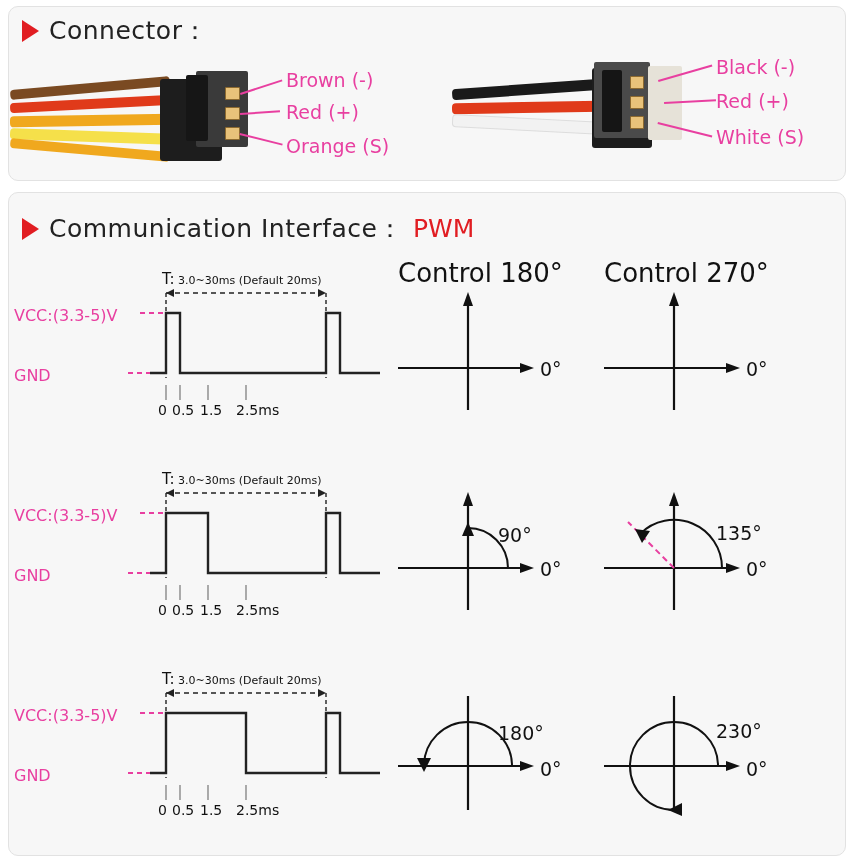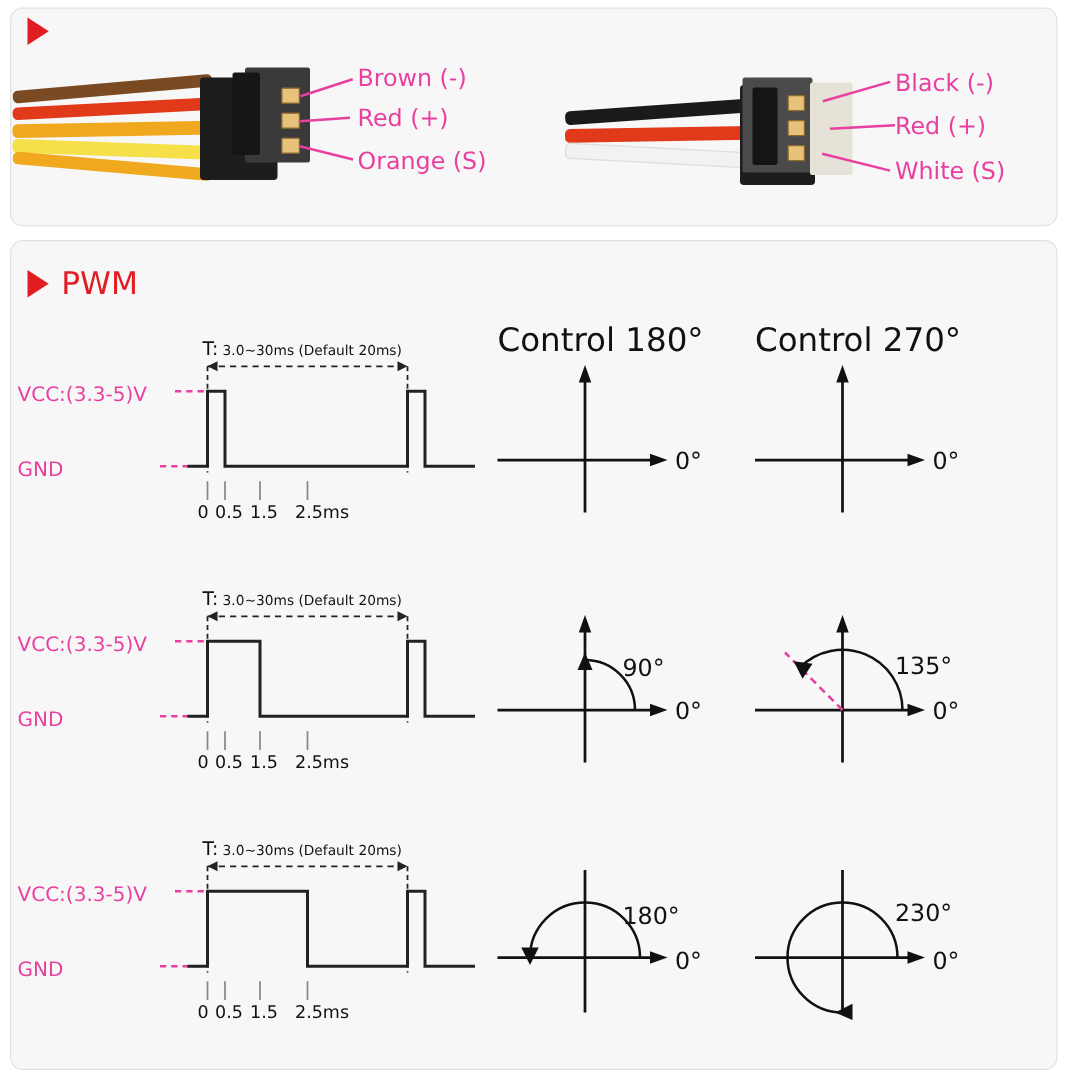--- a/index.html
+++ b/index.html
@@ -132,23 +132,24 @@
   }
   svg { overflow: visible; }
 </style>
 </head>
 <body>
 
 <div class="panel" id="panel-connector"></div>
 
 <div class="section-title" style="top:14px; left:22px;">
   <span class="tri"></span>
-</div>
-
-<div class="conn-wrap" id="conn-left" style="top:44px; left:10px; width:430px; height:120px;padding-left:24px;">
+  <span class="title-text">Connector：</span>
+</div>
+
+<div class="conn-wrap" id="conn-left" style="top:61px; left:10px; width:430px; height:120px;padding-left:24px;">
 
   <div class="wire" style="left:0px;   top:22px; width:160px; height:10px; background:#7a4a22; transform:rotate(-5deg);"></div>
   <div class="wire" style="left:0px;   top:38px; width:162px; height:10px; background:#e03a1a; transform:rotate(-3deg);"></div>
   <div class="wire" style="left:0px;   top:54px; width:164px; height:11px; background:#f0a81e; transform:rotate(-1deg);"></div>
   <div class="wire" style="left:0px;   top:70px; width:164px; height:11px; background:#f5e04a; transform:rotate(2deg);"></div>
   <div class="wire" style="left:0px;   top:84px; width:160px; height:10px; background:#f0a81e; transform:rotate(5deg);"></div>
 
   <div class="housing" style="left:150px; top:18px; width:62px; height:82px;"></div>
   <div class="shroud" style="left:186px; top:10px; width:52px; height:76px; background:#3a3a3a;"></div>
   <div class="shroud" style="left:176px; top:14px; width:22px; height:66px; background:#161616;"></div>
@@ -187,20 +188,21 @@
 
   <div class="label-pink" style="left:264px; top:4px;">Black (-)</div>
   <div class="label-pink" style="left:264px; top:38px;">Red (+)</div>
   <div class="label-pink" style="left:264px; top:74px;">White (S)</div>
 </div>
 
 <div class="panel" id="panel-comm"></div>
 
 <div class="section-title" style="top:212px; left:22px;">
   <span class="tri"></span>
+  <span class="title-text">Communication Interface：</span>
   <span class="title-val">PWM</span>
 </div>
 
 <div class="ctrl-head" style="top:258px; left:398px;">Control 180°</div>
 <div class="ctrl-head" style="top:258px; left:604px;">Control 270°</div>
 
 <div class="chart-row" style="top:260px; height:170px;">
   <div class="period-lbl" style="left:162px; top:10px;">
     <span class="big">T:</span>
     <span>3.0~30ms (Default 20ms)</span>

